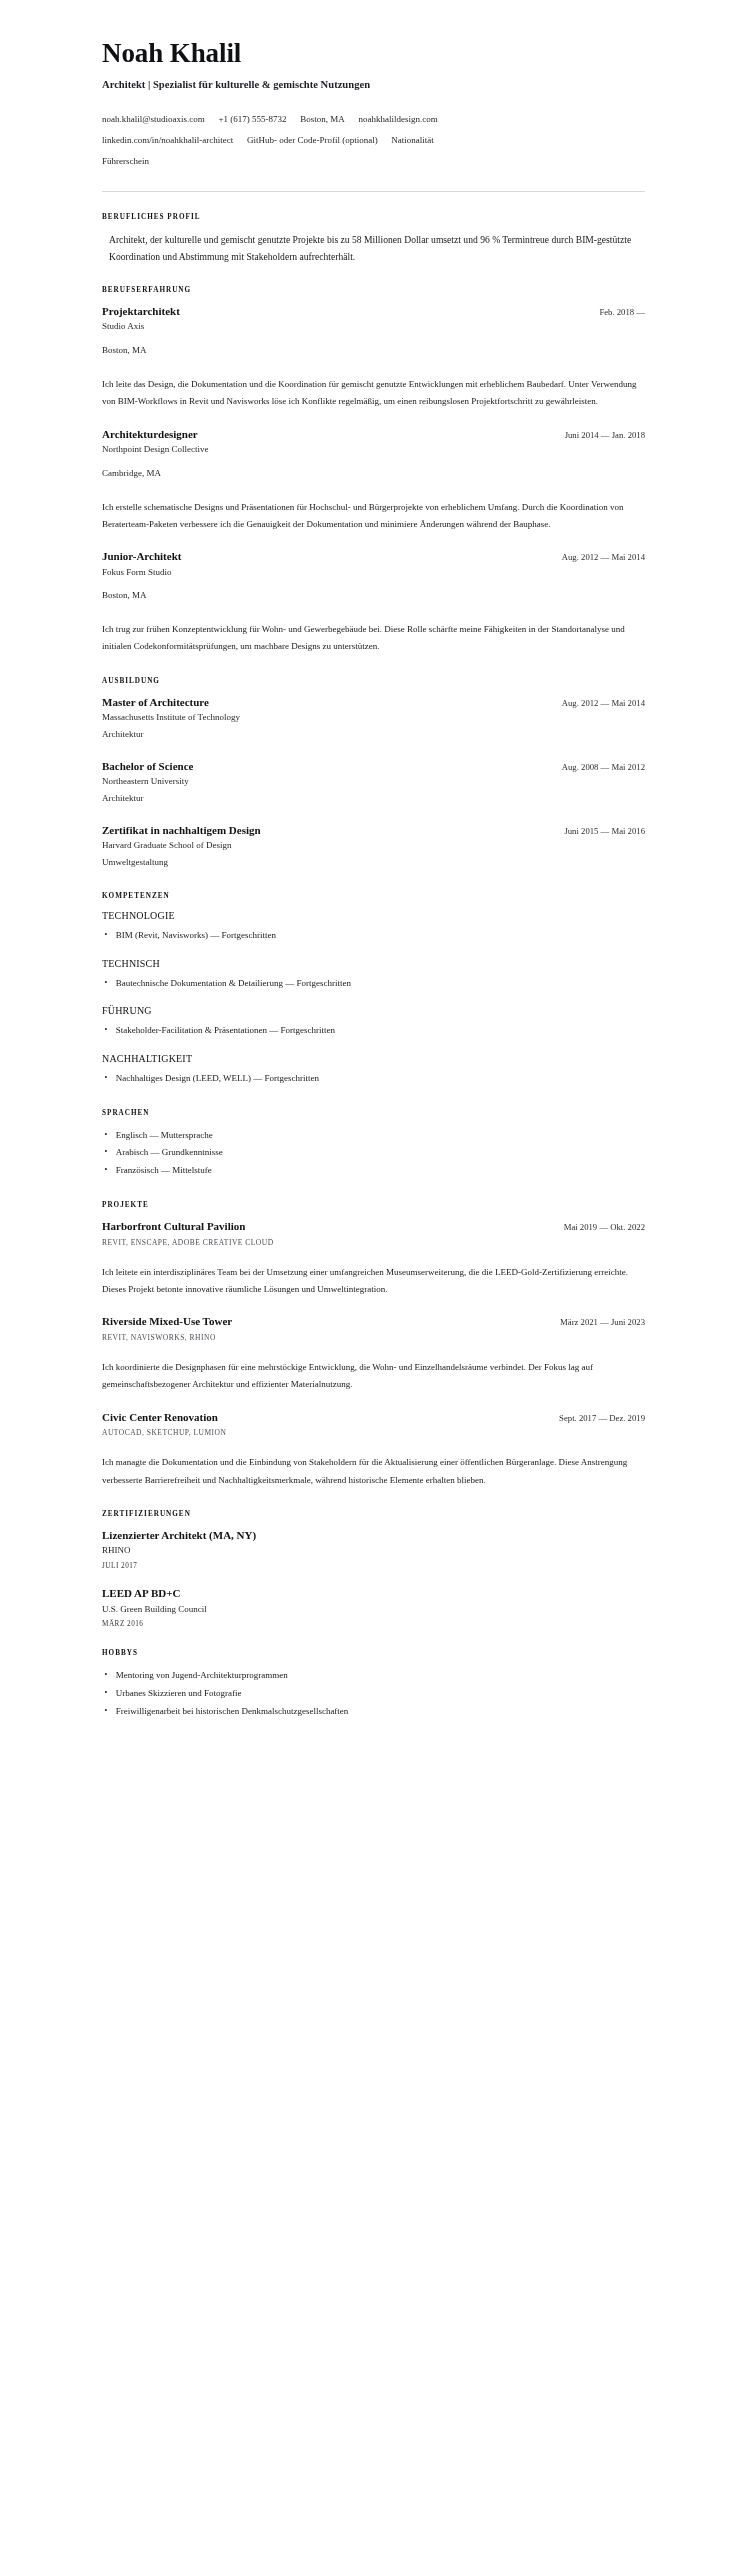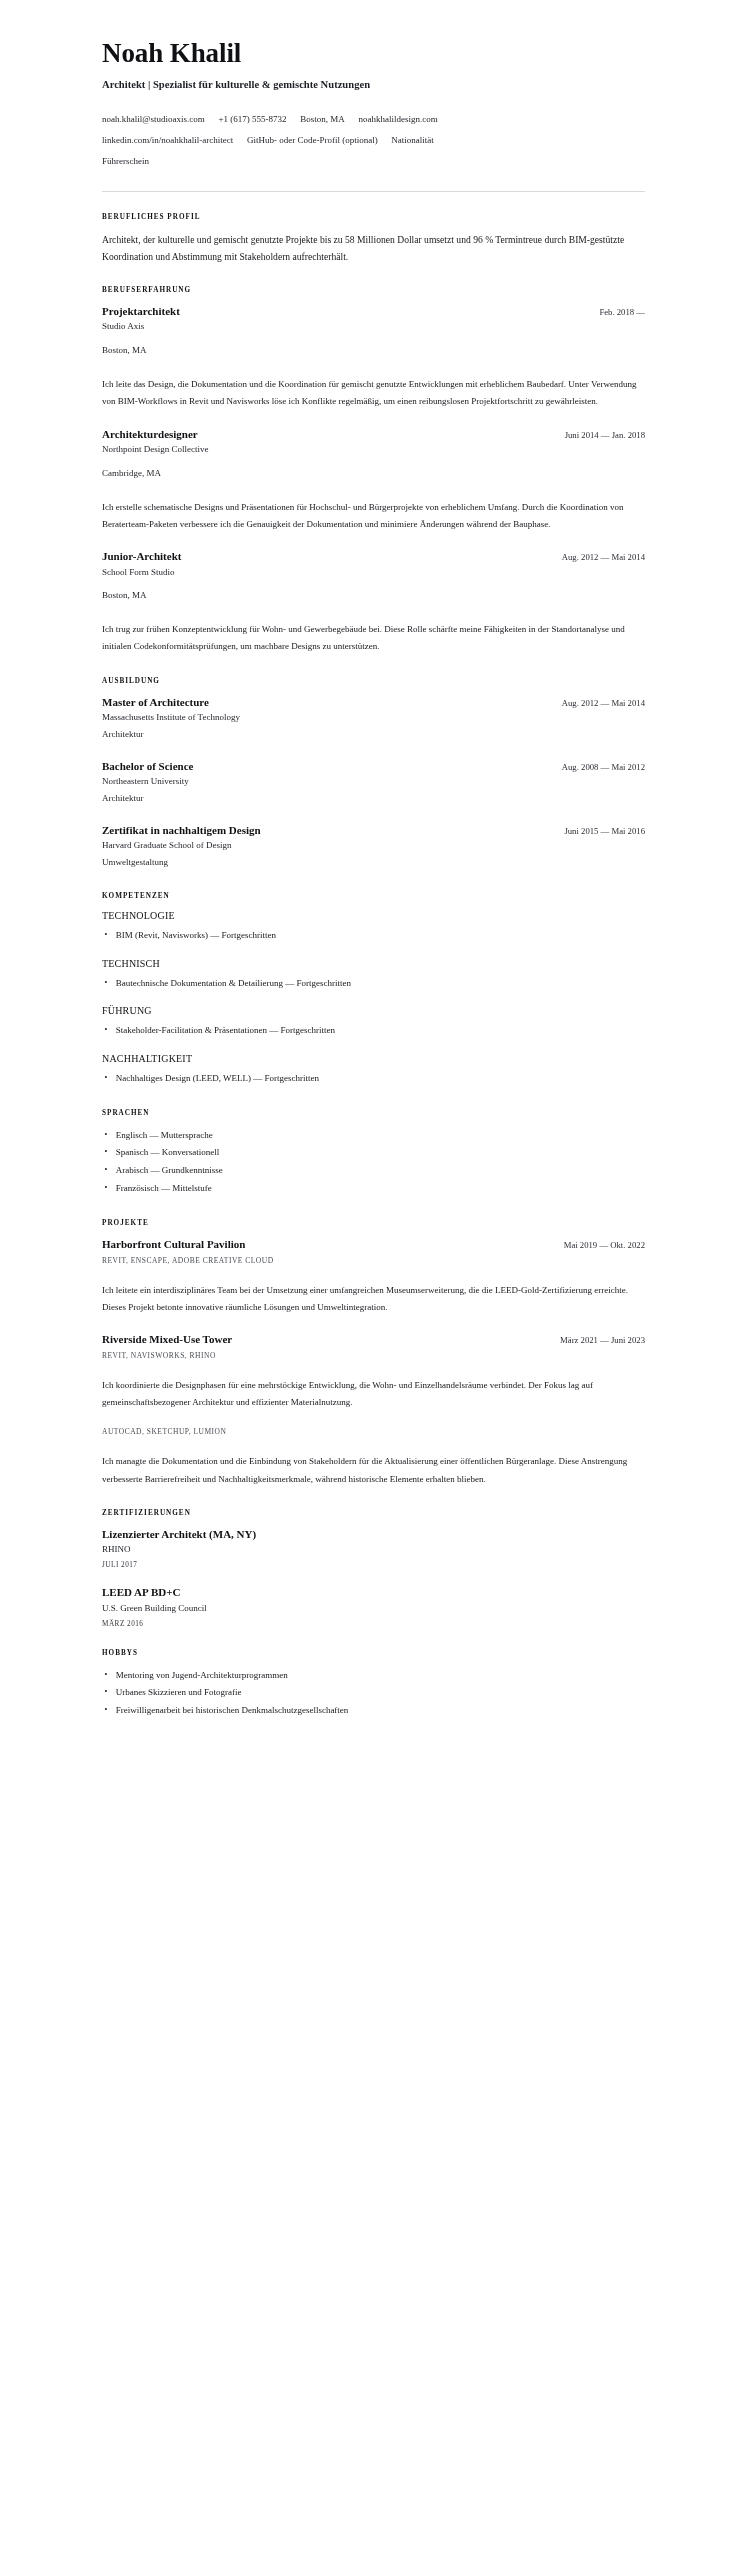--- a/index.html
+++ b/index.html
@@ -68,21 +68,21 @@
     font-size: 7.2px;
     font-weight: 700;
     letter-spacing: 1px;
     text-transform: uppercase;
     color: #101114;
     margin: 0 0 10px 0;
   }
   .summary-text {
     font-size: 9.6px;
     line-height: 1.78;
-    margin: 0;
+    margin: 7px;
     color: #16181d;
     max-width: 629px;
   }
 
   
   .entry {
     margin-top: 16px;
   }
   .entry:first-of-type {
     margin-top: 0;
@@ -231,21 +231,21 @@
       <div class="entry-org">Northpoint Design Collective</div>
       <div class="entry-loc">Cambridge, MA</div>
       <p class="entry-body">Ich erstelle schematische Designs und Präsentationen für Hochschul- und Bürgerprojekte von erheblichem Umfang. Durch die Koordination von Beraterteam-Paketen verbessere ich die Genauigkeit der Dokumentation und minimiere Änderungen während der Bauphase.</p>
     </div>
 
     <div class="entry">
       <div class="entry-head">
         <h3 class="entry-title">Junior-Architekt</h3>
         <span class="entry-date">Aug. 2012 — Mai 2014</span>
       </div>
-      <div class="entry-org">School Form Studio</div>
+      <div class="entry-org">Fokus Form Studio</div>
       <div class="entry-loc">Boston, MA</div>
       <p class="entry-body">Ich trug zur frühen Konzeptentwicklung für Wohn- und Gewerbegebäude bei. Diese Rolle schärfte meine Fähigkeiten in der Standortanalyse und initialen Codekonformitätsprüfungen, um machbare Designs zu unterstützen.</p>
     </div>
   </section>
 
   <section class="section">
     <h2 class="section-heading">AUSBILDUNG</h2>
 
     <div class="entry">
       <div class="entry-head">
@@ -304,21 +304,20 @@
       <ul class="bullets">
         <li>Nachhaltiges Design (LEED, WELL) — Fortgeschritten</li>
       </ul>
     </div>
   </section>
 
   <section class="section">
     <h2 class="section-heading">SPRACHEN</h2>
     <ul class="bullets lang-list">
       <li>Englisch — Muttersprache</li>
-      <li>Spanisch — Konversationell</li>
       <li>Arabisch — Grundkenntnisse</li>
       <li>Französisch — Mittelstufe</li>
     </ul>
   </section>
 
   <section class="section">
     <h2 class="section-heading">PROJEKTE</h2>
 
     <div class="entry">
       <div class="entry-head">
@@ -332,20 +331,24 @@
     <div class="entry">
       <div class="entry-head">
         <h3 class="entry-title">Riverside Mixed-Use Tower</h3>
         <span class="entry-date">März 2021 — Juni 2023</span>
       </div>
       <div class="entry-stack">REVIT, NAVISWORKS, RHINO</div>
       <p class="entry-body">Ich koordinierte die Designphasen für eine mehrstöckige Entwicklung, die Wohn- und Einzelhandelsräume verbindet. Der Fokus lag auf gemeinschaftsbezogener Architektur und effizienter Materialnutzung.</p>
     </div>
 
     <div class="entry">
+      <div class="entry-head">
+        <h3 class="entry-title">Civic Center Renovation</h3>
+        <span class="entry-date">Sept. 2017 — Dez. 2019</span>
+      </div>
       <div class="entry-stack">AUTOCAD, SKETCHUP, LUMION</div>
       <p class="entry-body">Ich managte die Dokumentation und die Einbindung von Stakeholdern für die Aktualisierung einer öffentlichen Bürgeranlage. Diese Anstrengung verbesserte Barrierefreiheit und Nachhaltigkeitsmerkmale, während historische Elemente erhalten blieben.</p>
     </div>
   </section>
 
   <section class="section">
     <h2 class="section-heading">ZERTIFIZIERUNGEN</h2>
 
     <div class="entry">
       <h3 class="entry-title">Lizenzierter Architekt (MA, NY)</h3>

